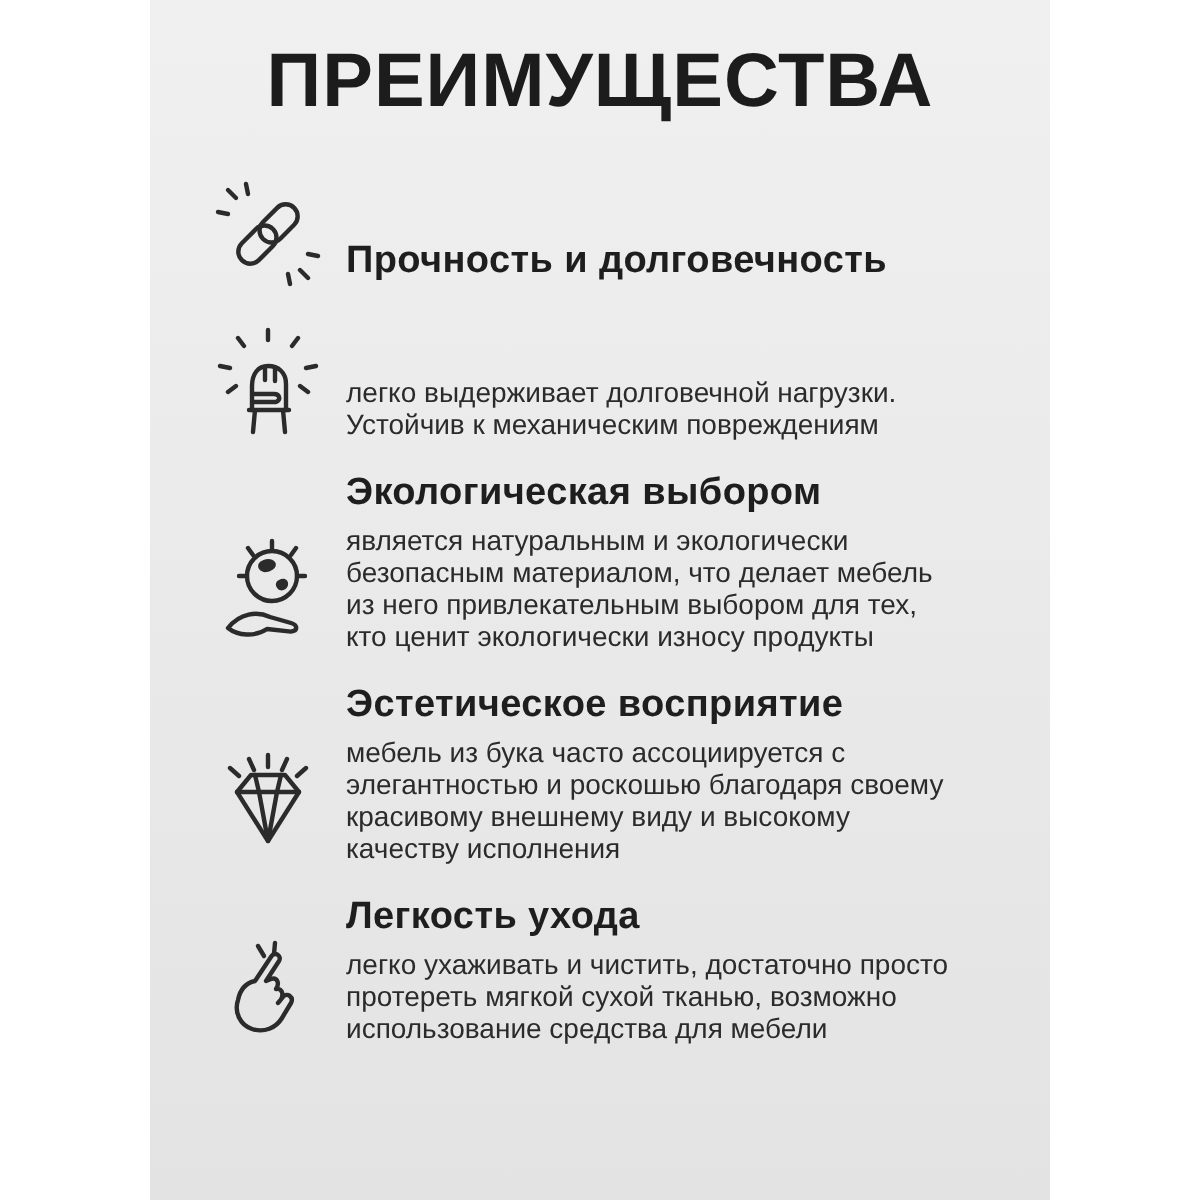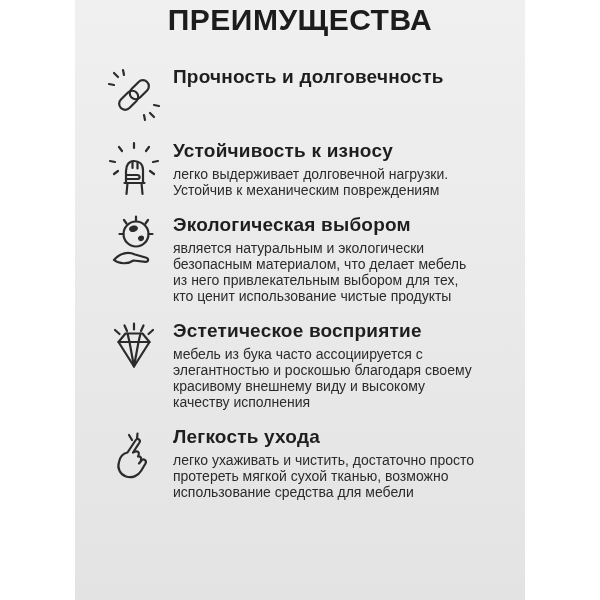--- a/index.html
+++ b/index.html
@@ -12,32 +12,32 @@
     width:600px;height:600px;background:var(--page);
     font-family:"Liberation Sans", sans-serif;
     -webkit-font-smoothing:antialiased;
   }
   .panel{
     width:450px;height:600px;margin:0 auto;overflow:hidden;
     background:linear-gradient(180deg,var(--panel-top) 0%, #e9e9e9 55%, var(--panel-bottom) 100%);
     box-sizing:border-box;
   }
   .page-title{
-    margin:0;
+    margin:0;padding-top:22px;
     text-align:center;
-    font-size:30px;line-height:39px;font-weight:700;
+    font-size:38px;line-height:39px;font-weight:700;
     letter-spacing:0.5px;color:var(--title);
   }
   .page-title span{display:block;}
   .sections{
     margin-top:27px;
     padding:0 18px 0 28px;
   }
   .section{
-    display:flex;align-items:flex-start;
+    display:flex;align-items:flex-end;
     margin-bottom:16px;
   }
   .icon-box{
     width:62px;min-width:62px;height:58px;
     display:flex;align-items:center;justify-content:center;
     margin-right:8px;
   }
   .icon-box svg{width:56px;height:56px;}
   .icon-stroke{stroke:var(--icon);fill:none;stroke-width:2.2;stroke-linecap:round;stroke-linejoin:round;}
   .icon-fill{fill:var(--icon);stroke:none;}
@@ -83,38 +83,37 @@
       <div class="icon-box">
         <svg viewBox="0 0 56 56" class="icon-stroke">
           <path d="M28 2 V7 M13 6 L16 10 M43 6 L40 10 M4 20 L9 21 M52 20 L47 21 M8 33 L12 30 M48 33 L44 30"></path>
           <path d="M20 42 V30 C20 24 23 20 28 20 C33 20 37 23 37 29 V42"></path>
           <path d="M26.5 20.5 V27 M31.5 21 V27.5"></path>
           <path d="M21 34 H31 C34 34 34.5 37 32 38 H21"></path>
           <path d="M18.5 42 H38.5 M21.5 42 L20.5 53 M35.5 42 L36.5 53"></path>
         </svg>
       </div>
       <div class="sec-text">
-        <h2 class="sec-heading">Устойчивость к износу</h2>
         <p class="sec-body">легко выдерживает долговечной нагрузки. Устойчив к механическим повреждениям</p>
       </div>
     </div>
 
     <div class="section">
       <div class="icon-box">
         <svg viewBox="0 0 56 56" class="icon-stroke">
           <path d="M30 1.5 V5.5 M18 5 L20.5 8.5 M42 5 L39.5 8.5 M13.5 19 H17.5 M46.5 19 H42.5"></path>
           <circle cx="30" cy="19" r="12.5"></circle>
           <path class="icon-fill" d="M23.5 12.5 C26 10 30 10 31.5 12 C33 14 30.5 16.5 27.5 17 C24.5 17.5 22 15 23.5 12.5 Z"></path>
           <path class="icon-fill" d="M33.5 21 C36 19.5 38.5 21 38 23.5 C37.5 26 34.5 27 33 25.5 C31.5 24 31.5 22 33.5 21 Z"></path>
           <path d="M8 45 C14 37.5 22.5 36.5 29 39.5 L39.5 42.5 C43 43.5 43 46.5 39.5 46.8 L27.5 45.5 C21.5 49.5 13 49 8 45 Z"></path>
         </svg>
       </div>
       <div class="sec-text">
         <h2 class="sec-heading">Экологическая выбором</h2>
-        <p class="sec-body">является натуральным и экологически безопасным материалом, что делает мебель из него привлекательным выбором для тех, кто ценит использование чистые продукты</p>
+        <p class="sec-body">является натуральным и экологически безопасным материалом, что делает мебель из него привлекательным выбором для тех, кто ценит экологически износу продукты</p>
       </div>
     </div>
 
     <div class="section">
       <div class="icon-box">
         <svg viewBox="0 0 56 56" class="icon-stroke">
           <path d="M9 9 L13.5 13 M18.5 4.5 L21 10 M28 2.5 V8.5 M37.5 4.5 L35 10 M47 9 L42.5 13"></path>
           <path d="M12.5 21 L19.5 12.5 H36.5 L43.5 21 L28 45.5 Z"></path>
           <path d="M12.5 21 H43.5"></path>
           <path d="M21.5 12.5 L23.5 21 M34.5 12.5 L32.5 21"></path>

